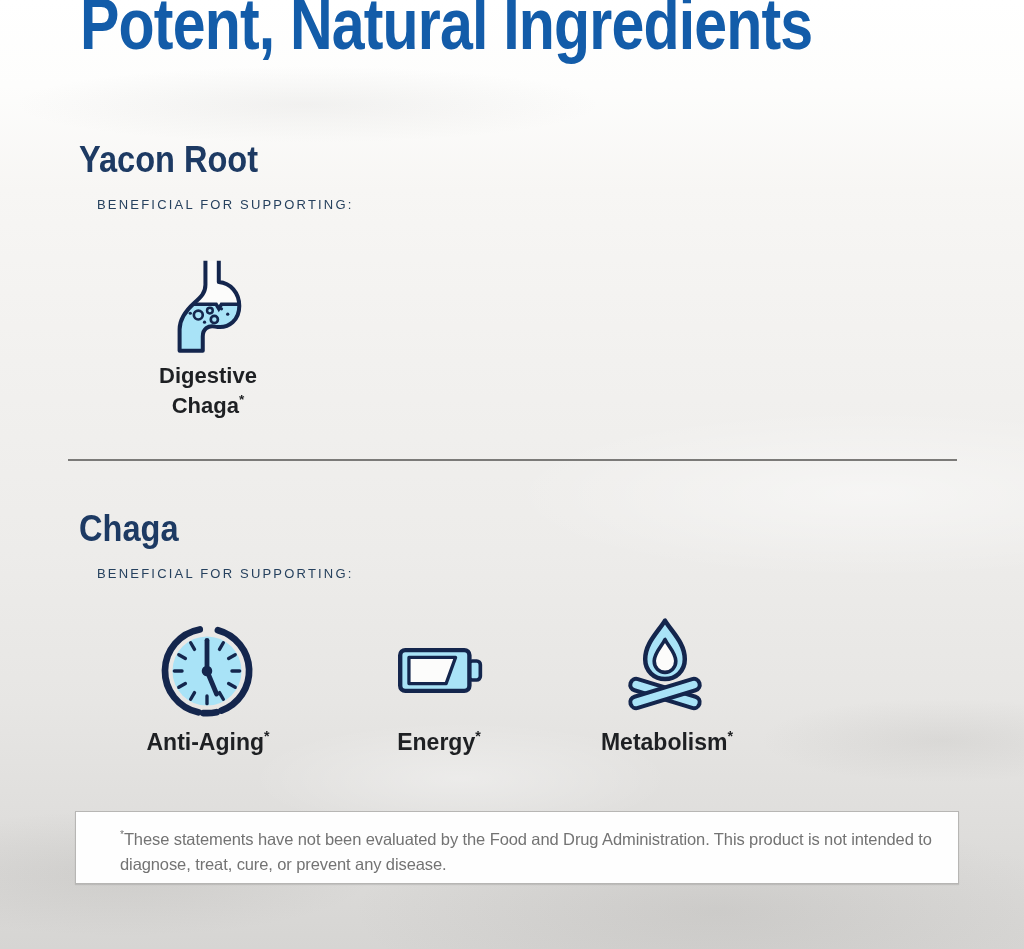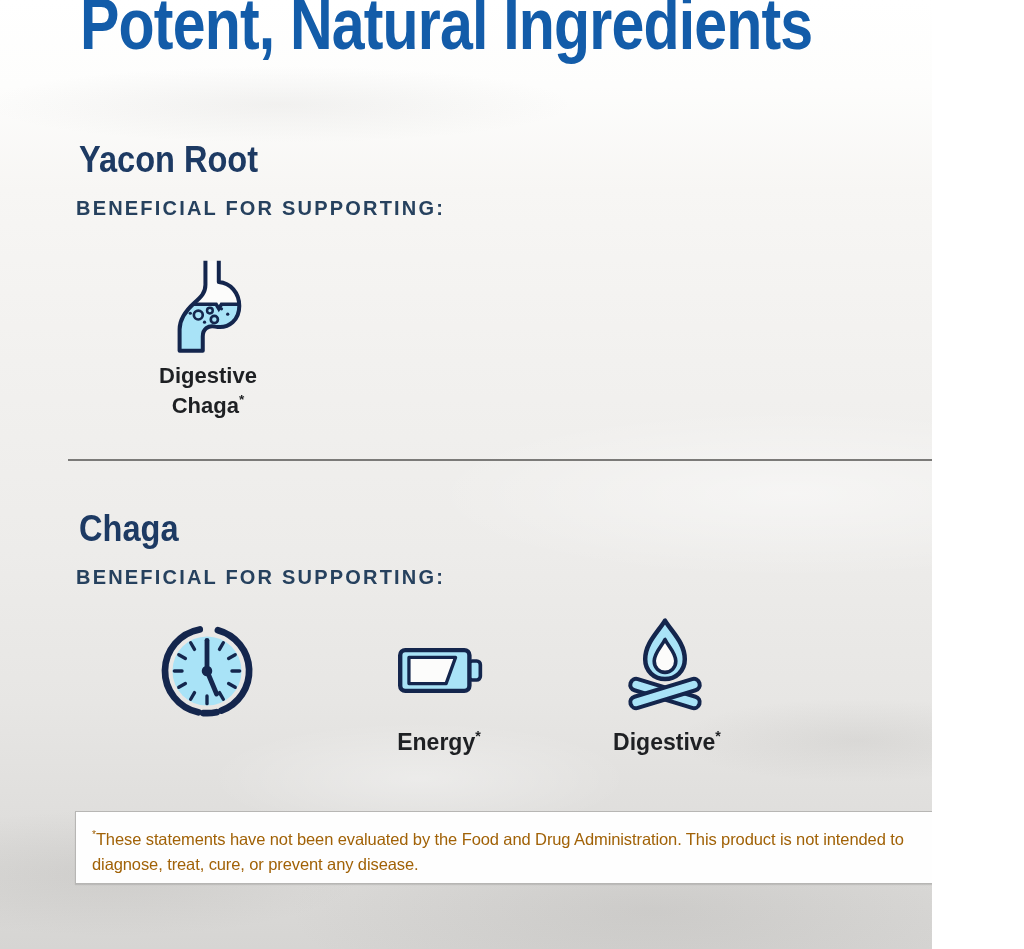--- a/index.html
+++ b/index.html
@@ -1,20 +1,20 @@
 <!DOCTYPE html>
 <html><head>
 <meta charset="utf-8">
 <style>
   * { margin:0; padding:0; box-sizing:border-box; }
   html,body { width:1024px; height:949px; overflow:hidden; }
   body { font-family:"Liberation Sans", sans-serif; }
 
   .canvas {
-    position:relative; width:932px; height:949px; overflow:hidden;
+    position:relative; width:1024px; height:949px; overflow:hidden;
     background:
       radial-gradient(ellipse 420px 55px at 30% 11%, rgba(148,146,143,0.10), transparent 70%),
       radial-gradient(ellipse 520px 120px at 85% 52%, rgba(255,255,255,0.45), transparent 70%),
       radial-gradient(ellipse 360px 90px at 12% 92%, rgba(118,116,112,0.12), transparent 70%),
       radial-gradient(ellipse 520px 140px at 70% 96%, rgba(122,120,117,0.13), transparent 70%),
       radial-gradient(ellipse 300px 80px at 45% 82%, rgba(255,255,255,0.35), transparent 70%),
       radial-gradient(ellipse 260px 60px at 92% 78%, rgba(120,118,115,0.10), transparent 70%),
       linear-gradient(180deg,#ffffff 0%,#fdfdfc 9%,#f7f6f4 20%,#f2f1ef 38%,#edecea 58%,#e7e6e4 74%,#dedddb 88%,#d6d5d3 100%);
   }
 
@@ -29,22 +29,22 @@
   .section-heading {
     position:absolute; left:79px;
     font-size:37px; font-weight:bold; line-height:1.1;
     color:#1D3A63; white-space:nowrap;text-decoration:underline;
   }
   .section-heading > span { display:inline-block; transform:scaleX(0.88); transform-origin:0 50%; }
   .heading-yacon { top:140px; }
   .heading-chaga { top:509px;text-align:right; }
 
   .section-sub {
-    position:absolute; left:76px;
-    font-size:20px; font-weight:bold; letter-spacing:2.2px;
+    position:absolute; left:97px;
+    font-size:13px; font-weight:normal; letter-spacing:2.2px;
     color:#26415E; white-space:nowrap;
   }
   .sub-yacon { top:197px; }
   .sub-chaga { top:566px; }
 
   .icon { position:absolute; }
   .icon-stomach  { left:166px; top:258px; width:86px;  height:98px; }
   .icon-clock    { left:159px; top:623px; width:96px;  height:96px; }
   .icon-battery  { left:397px; top:645px; width:88px;  height:51px; }
   .icon-campfire { left:620px; top:616px; width:90px;  height:101px; }
@@ -64,21 +64,21 @@
     background:#7B7A78; border:none;
   }
 
   .disclaimer-box {
     position:absolute; left:75px; top:811px; width:884px; height:73px;
     background:#FEFEFE; border:1px solid #B7B6B4;
     box-shadow:0 1px 1px rgba(0,0,0,0.10);
     padding:10px 16px 0 16px;
   }
   .disclaimer-text {
-    font-size:16.5px; color:#a16207; line-height:25px; letter-spacing:-0.1px;
+    font-size:16.5px; color:#737373; line-height:25px; letter-spacing:-0.1px;margin-left:28px;
   }
   .disclaimer-text sup { font-size:62%; vertical-align:super; }
 </style>
 </head>
 <body>
 
 <div class="canvas">
 
   <h1 class="page-title">Potent, Natural Ingredients</h1>
 
@@ -153,24 +153,27 @@
 
   <svg class="icon icon-campfire" viewBox="0 0 100 112" fill="none">
     <path d="M50,5 C42,18 28,30 28,48 C28,61 38,70 50,70 C62,70 72,61 72,48 C72,30 58,18 50,5 Z" fill="#A9E3F7" stroke="#14264D" stroke-width="5" stroke-linejoin="round"></path>
     <path d="M50,26 C46,34 38,41 38,50 C38,57.5 43.5,62.5 50,62.5 C56.5,62.5 62,57.5 62,50 C62,41 54,34 50,26 Z" fill="#FCFCFB" stroke="#14264D" stroke-width="4" stroke-linejoin="round"></path>
     <g>
       <rect x="10" y="79.5" width="80" height="13" rx="6.5" fill="#A9E3F7" stroke="#14264D" stroke-width="4.5" transform="rotate(17 50 86)"></rect>
       <rect x="10" y="79.5" width="80" height="13" rx="6.5" fill="#A9E3F7" stroke="#14264D" stroke-width="4.5" transform="rotate(-17 50 86)"></rect>
     </g>
   </svg>
 
+  <div class="benefit-label label-antiaging">
+    <span>Anti-Aging</span><sup>*</sup>
+  </div>
   <div class="benefit-label label-energy">
     <span>Energy</span><sup>*</sup>
   </div>
   <div class="benefit-label label-metabolism">
-    <span>Digestive</span><sup>*</sup>
+    <span>Metabolism</span><sup>*</sup>
   </div>
 
   <div class="disclaimer-box">
     <p class="disclaimer-text"><sup>*</sup><span>These statements have not been evaluated by the Food and Drug Administration. This product is not intended to diagnose, treat, cure, or prevent any disease.</span></p>
   </div>
 
 </div>
 
 </body></html>

